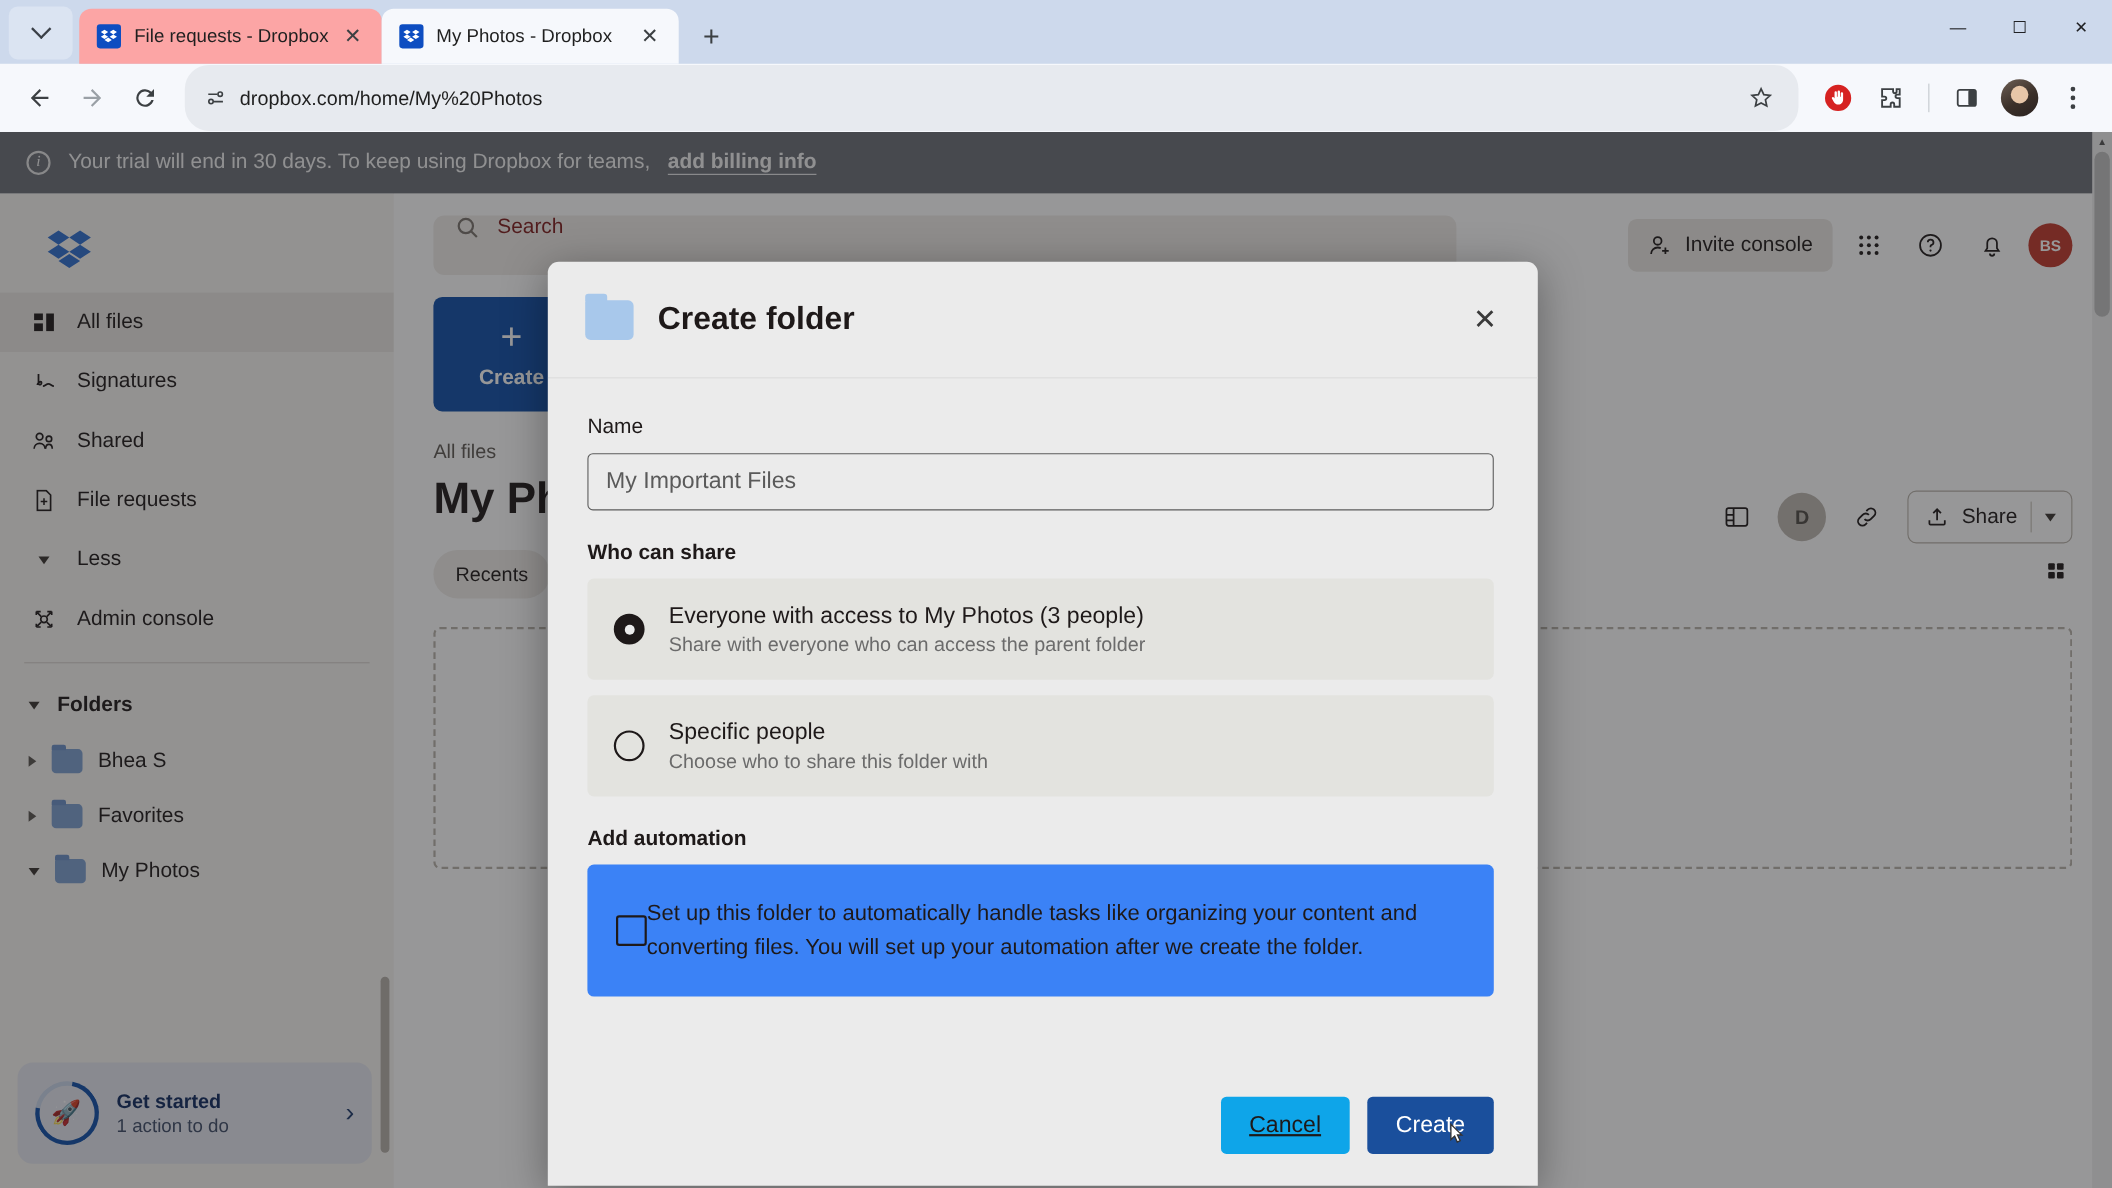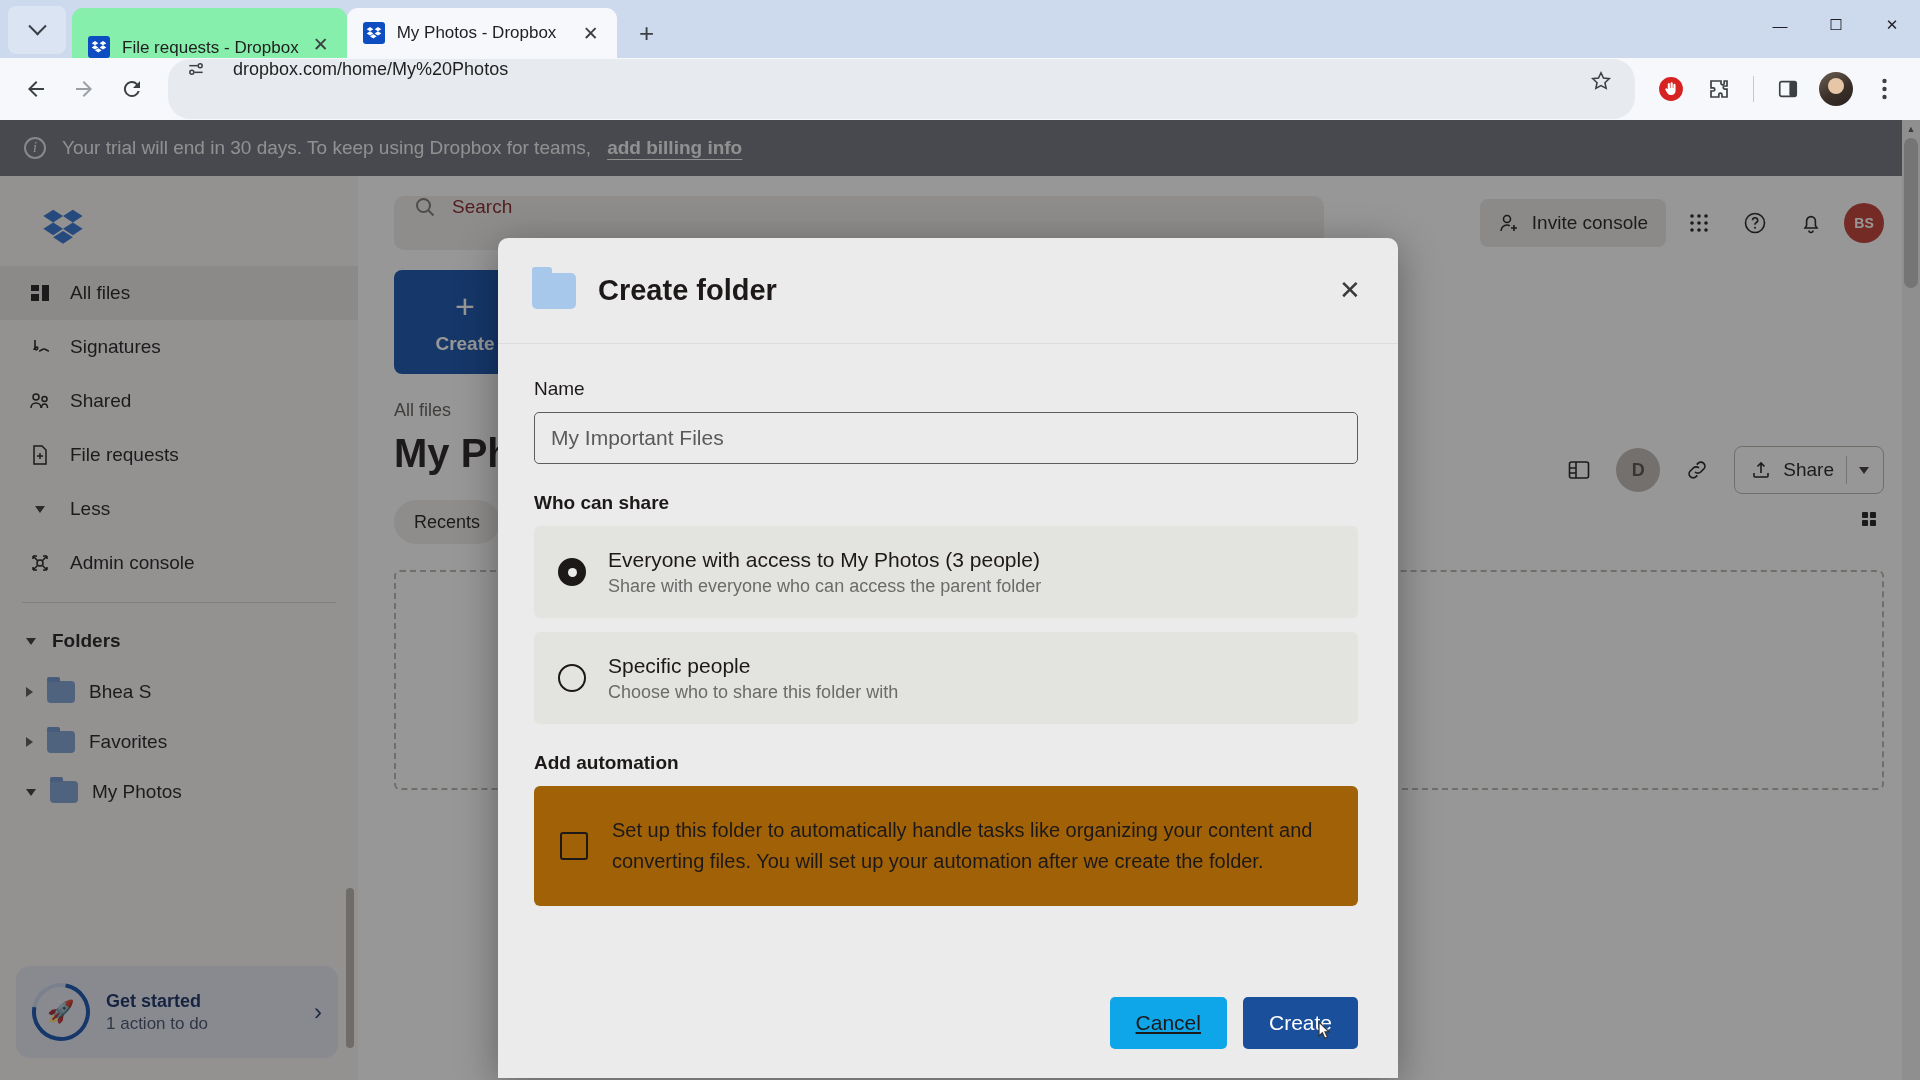--- a/index.html
+++ b/index.html
@@ -33,21 +33,21 @@
 
   .tab {
     height: 50px;
     display: flex; align-items: center;
     padding: 0 12px 0 16px;
     border-radius: 11px 11px 0 0;
     position: relative;
     min-width: 270px;
     max-width: 350px;
   }
-  .tab.inactive { background: #86efac; align-items: flex-end; }
+  .tab.inactive { background: #fca5a5; }
   .tab.active { background: #f6f8fc; }
   .tab-fav {
     width: 22px; height: 22px; flex: 0 0 22px;
     background: #0d4dc1;
     border-radius: 3px;
     display:flex; align-items:center; justify-content:center;
     margin-right: 12px;
   }
   .tab-title {
     font-size: 17px; color: #1f1f1f;
@@ -80,24 +80,24 @@
   }
   .tb-icon {
     width: 44px; height: 44px; border-radius: 50%;
     display:flex; align-items:center; justify-content:center;
     color:#3c4043;
   }
   .omnibox {
     flex: 1; height: 60px;
     background: #e7eaef;
     border-radius: 22px;
-    display: flex; align-items: flex-start;
+    display: flex; align-items: center;
     padding: 0 12px 0 18px;
     margin: 0 10px;
-    gap: 27px;
+    gap: 12px;
   }
   .omni-url { font-size: 18px; color: #1f1f1f; flex: 1; }
   .profile-pic {
     width: 34px; height: 34px; border-radius: 50%;
     background: linear-gradient(150deg,#6d5f55 0%,#3b3029 55%,#2a2220 100%);
     position: relative; overflow: hidden;
   }
   .profile-pic::after {
     content:''; position:absolute; width:16px; height:16px; border-radius:50%;
     background:#e7c6a8; left:9px; top:6px;
@@ -334,22 +334,22 @@
     border: 2px solid #1e1919; flex:0 0 28px;
     display:flex;align-items:center;justify-content:center;
     background: transparent;
   }
   .radio.checked { background: #1e1919; border-color:#1e1919; }
   .radio.checked::after { content:''; width:9px;height:9px;border-radius:50%;background:#ebebeb; }
   .opt-title { font-size: 21px; color:#1e1919; }
   .opt-sub { font-size: 18px; color:#6b6b6b; margin-top: 4px; }
 
   .automation-box {
-    background:#a16207; border-radius:6px;
-    display:flex; align-items:center; gap: 24px;
+    background:#3b82f6; border-radius:6px;
+    display:flex; align-items:center; 
     padding: 24px 26px;
     min-height: 120px;
   }
   .checkbox {
     width: 28px; height:28px; border: 2px solid #1e1919; border-radius: 3px; flex:0 0 28px;
   }
   .automation-text { font-size: 20px; color:#1e1919; line-height: 1.55; }
 
   .modal-foot {
     height: 110px;

